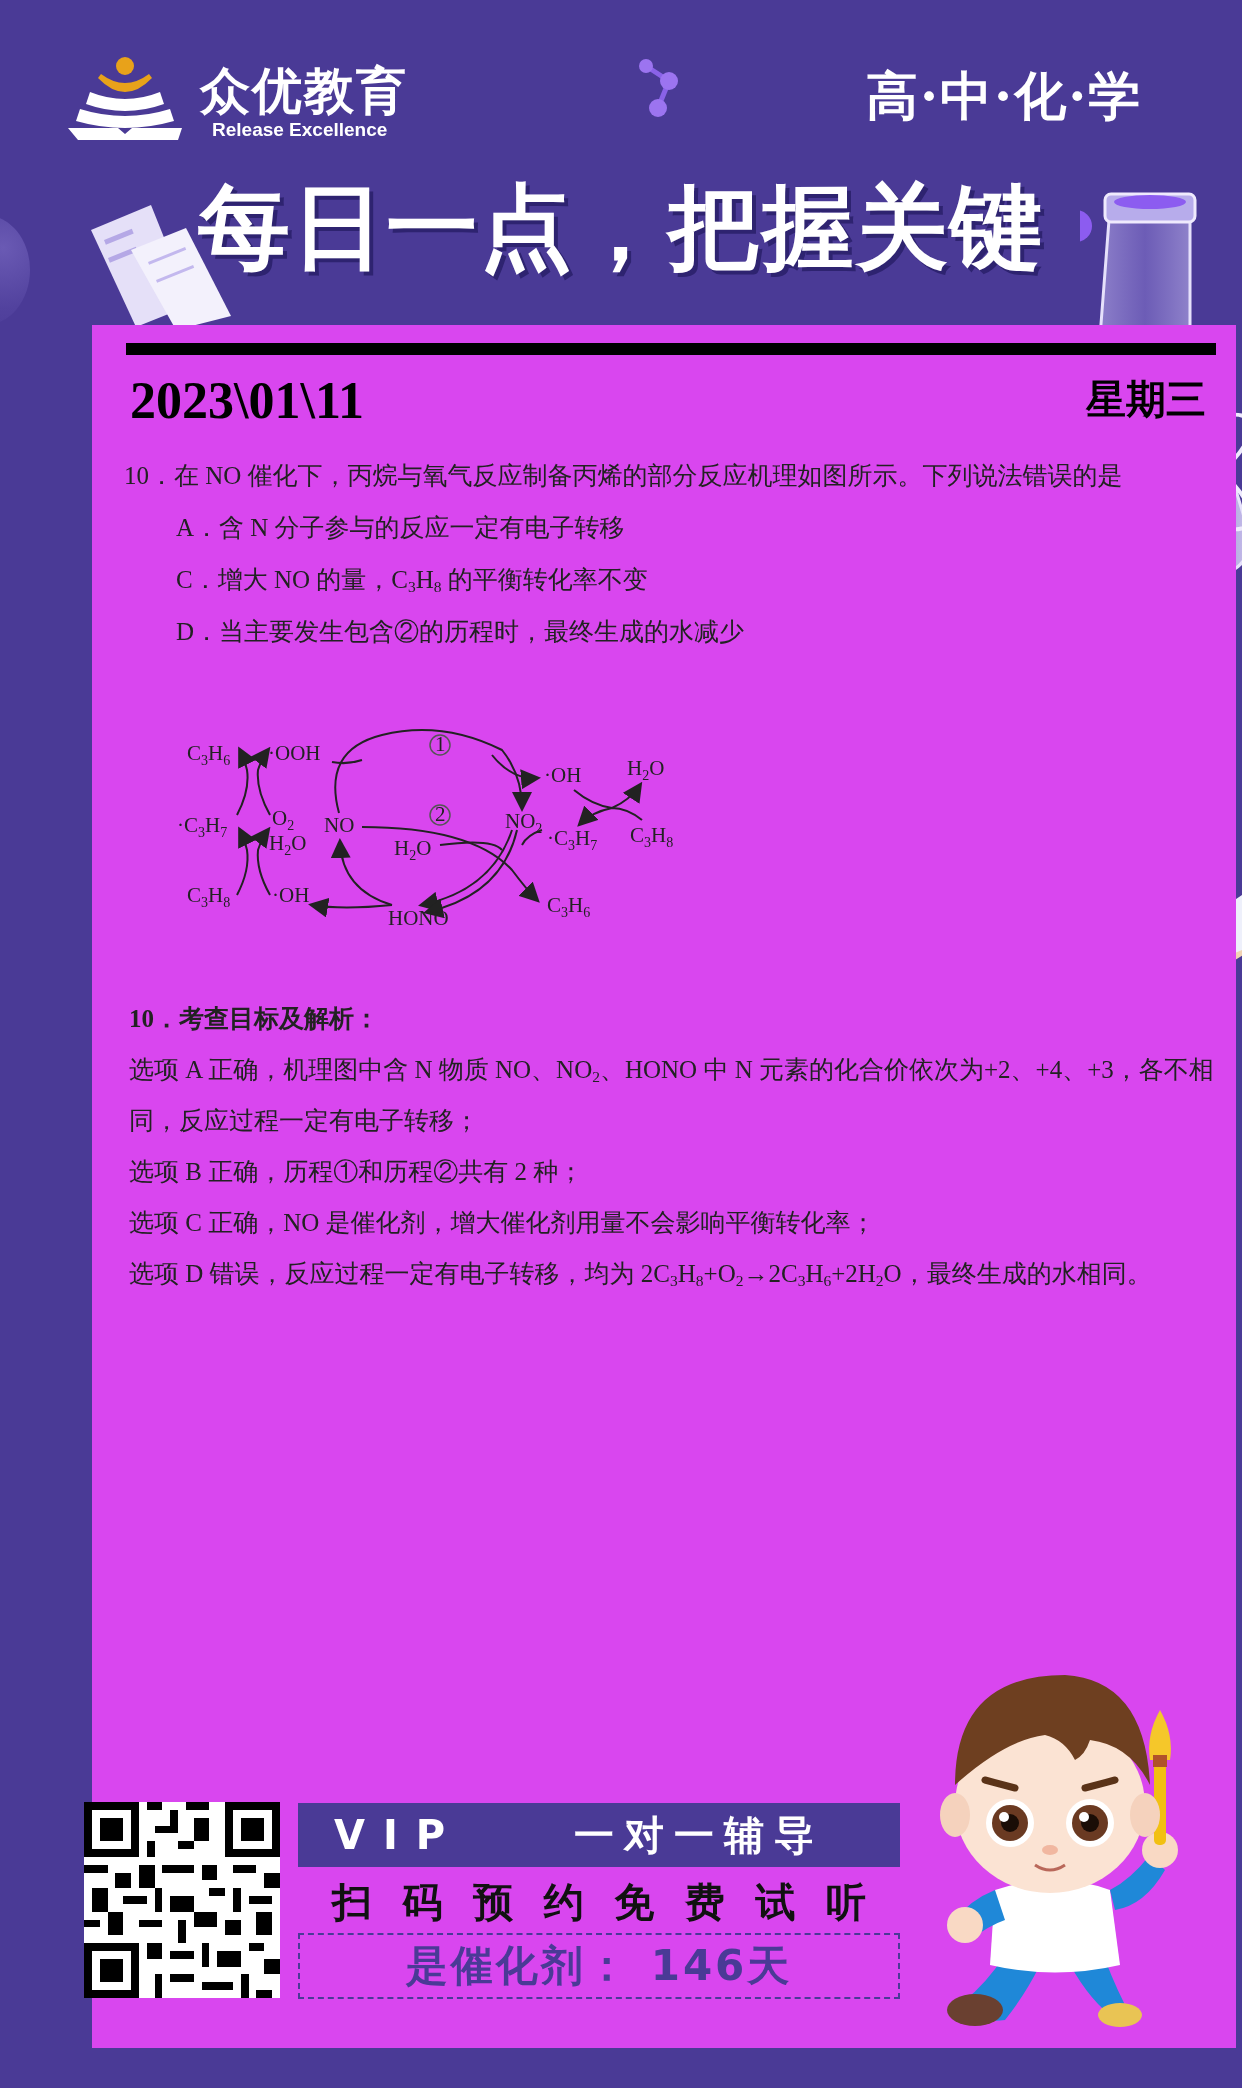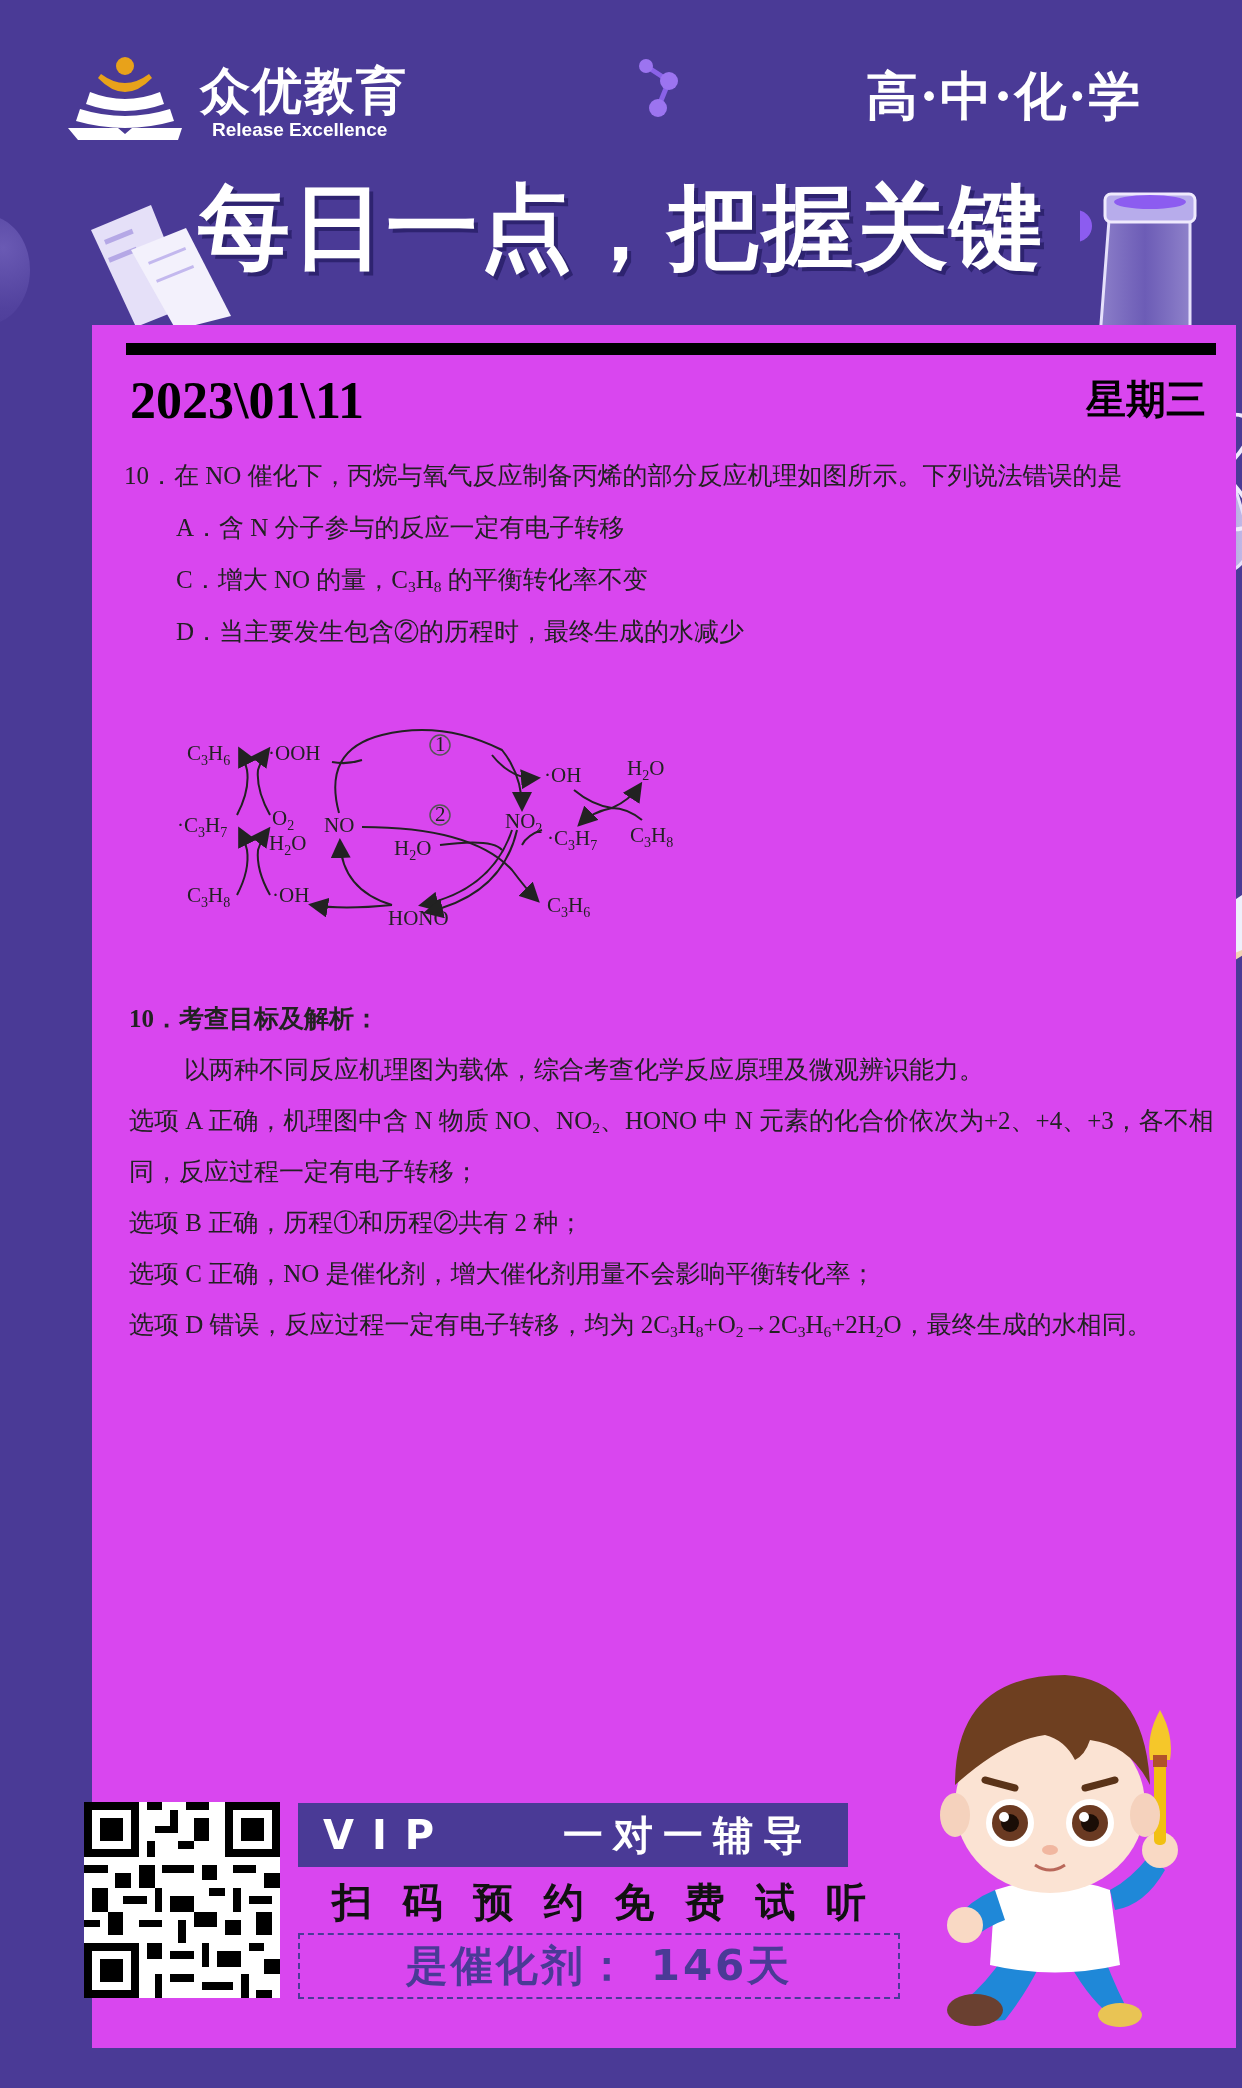--- a/index.html
+++ b/index.html
@@ -72,24 +72,24 @@
     position: absolute; left: 37px; top: 668px; width: 1100px;
     font-size: 25px; color: #222; line-height: 51px;
   }
   .exp .exp-title { font-weight: bold; }
   .exp .indent { padding-left: 55px; }
   sub { font-size: 0.62em; vertical-align: -0.25em; line-height: 0; }
 
   
   .qr { position: absolute; left: 84px; top: 1802px; width: 196px; height: 196px; }
   .vip-bar {
-    position: absolute; left: 298px; top: 1803px; width: 550px; height: 64px;
+    position: absolute; left: 298px; top: 1803px; width: 602px; height: 64px;
     background: #4a3a96; color: #fff;
     font-family: "DejaVu Sans", sans-serif; font-weight: bold; font-size: 40px;
-    display: flex; align-items: center; padding-left: 25px; letter-spacing: 10px;
+    display: flex; align-items: center; padding-left: 36px; letter-spacing: 10px;
   }
   .vip-bar .vip { width: 240px; letter-spacing: 18px; }
   .scan-line {
     position: absolute; left: 298px; top: 1872px; width: 602px; height: 60px;
     font-family: "DejaVu Sans", sans-serif; font-weight: bold; font-size: 40px; color: #111;
     display: flex; align-items: center; justify-content: space-between; padding: 0 34px;
   }
   .countdown {
     position: absolute; left: 298px; top: 1933px; width: 602px; height: 66px;
     border: 2px dashed #4a3a96;
@@ -220,21 +220,20 @@
     <text x="372" y="62">·OH</text>
     <text x="455" y="55">H<tspan class="sub" dy="5">2</tspan><tspan dy="-5">O</tspan></text>
     <text x="375" y="125">·C<tspan class="sub" dy="5">3</tspan><tspan dy="-5">H</tspan><tspan class="sub" dy="5">7</tspan></text>
     <text x="458" y="122">C<tspan class="sub" dy="5">3</tspan><tspan dy="-5">H</tspan><tspan class="sub" dy="5">8</tspan></text>
     <text x="375" y="192">C<tspan class="sub" dy="5">3</tspan><tspan dy="-5">H</tspan><tspan class="sub" dy="5">6</tspan></text>
     <text x="216" y="205">HONO</text>
   </svg>
 
   <div class="exp">
     <div class="exp-title">10．考查目标及解析：</div>
-    <div class="indent">以两种不同反应机理图为载体，综合考查化学反应原理及微观辨识能力。</div>
     <div><span>选项 A 正确，机理图中含 N 物质 NO、NO</span><sub>2</sub><span>、HONO 中 N 元素的化合价依次为+2、+4、+3，各不相同，反应过程一定有电子转移；</span></div>
     <div>选项 B 正确，历程①和历程②共有 2 种；</div>
     <div>选项 C 正确，NO 是催化剂，增大催化剂用量不会影响平衡转化率；</div>
     <div><span>选项 D 错误，反应过程一定有电子转移，均为 2C</span><sub>3</sub><span>H</span><sub>8</sub><span>+O</span><sub>2</sub><span>→2C</span><sub>3</sub><span>H</span><sub>6</sub><span>+2H</span><sub>2</sub><span>O</span><span>，最终生成的水相同。</span></div>
   </div>
 </div>
 
 <svg class="qr" viewBox="0 0 25 25" shape-rendering="crispEdges">
   <rect width="25" height="25" fill="#fff"></rect>
   <g fill="#000">

